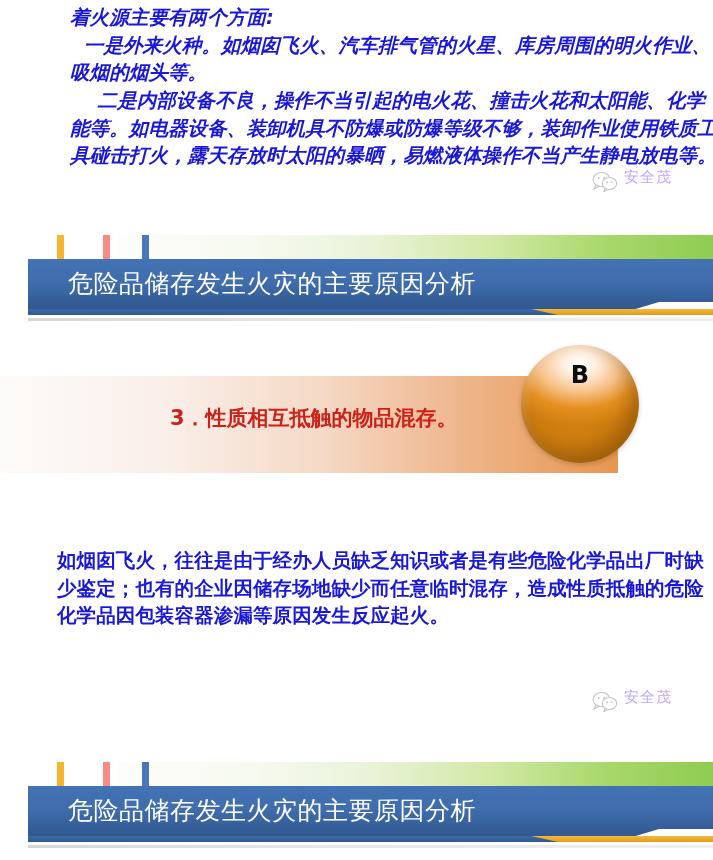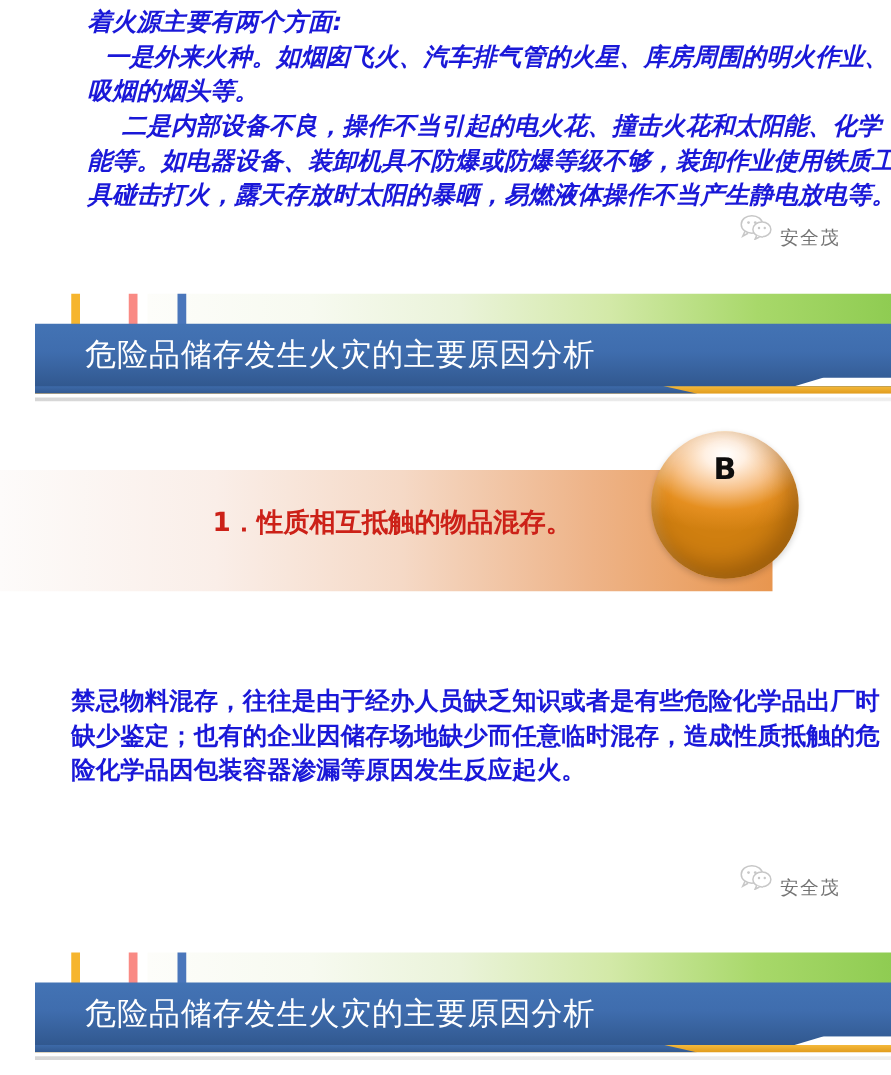--- a/index.html
+++ b/index.html
@@ -189,23 +189,23 @@
   .wm-icon {
     position: absolute;
     left: 0;
     top: 3px;
     width: 26px;
     height: 21px;
   }
   .wm-text {
     position: absolute;
     left: 32px;
-    top: 13px;
+    top: 0;
     font-size: 15px;
-    color: #000000;
+    color: #8b5cf6;
     letter-spacing: 1px;
     white-space: nowrap;
   }
   #watermark-top    { left: 592px; top: 168px; }
   #watermark-bottom { left: 592px; top: 688px; }
 </style>
 </head>
 <body>
 
 <div class="para" id="intro-paragraph">着火源主要有两个方面:
@@ -240,23 +240,23 @@
   </div>
   <div class="banner-underline"></div>
 </div>
 
 <div id="orange-band"></div>
 
 <div id="sphere">
   <div id="sphere-letter">B</div>
 </div>
 
-<div id="orange-headline">1．性质相互抵触的物品混存。</div>
-
-<div class="para" id="body-paragraph">禁忌物料混存，往往是由于经办人员缺乏知识或者是有些危险化学品出厂时缺少鉴定；也有的企业因储存场地缺少而任意临时混存，造成性质抵触的危险化学品因包装容器渗漏等原因发生反应起火。</div>
+<div id="orange-headline">3．性质相互抵触的物品混存。</div>
+
+<div class="para" id="body-paragraph">如烟囱飞火，往往是由于经办人员缺乏知识或者是有些危险化学品出厂时缺少鉴定；也有的企业因储存场地缺少而任意临时混存，造成性质抵触的危险化学品因包装容器渗漏等原因发生反应起火。</div>
 
 <div class="watermark" id="watermark-bottom">
   <span class="wm-icon">
     <svg viewBox="0 0 26 21" width="26" height="21" aria-hidden="true">
       <ellipse cx="9.5" cy="8.5" rx="8.5" ry="7" fill="none" stroke="#9a9a9a" stroke-width="1.2"></ellipse>
       <path d="M4 14 L2.2 18 L6.4 15.6" fill="none" stroke="#9a9a9a" stroke-width="1.2"></path>
       <circle cx="6.8" cy="7" r="1.1" fill="#9a9a9a"></circle>
       <circle cx="12.2" cy="7" r="1.1" fill="#9a9a9a"></circle>
       <ellipse cx="17.5" cy="12.5" rx="7.2" ry="6" fill="#ffffff" stroke="#9a9a9a" stroke-width="1.2"></ellipse>
       <path d="M13.4 17.2 L12 20.4 L15.6 18.6" fill="#ffffff" stroke="#9a9a9a" stroke-width="1.2"></path>

